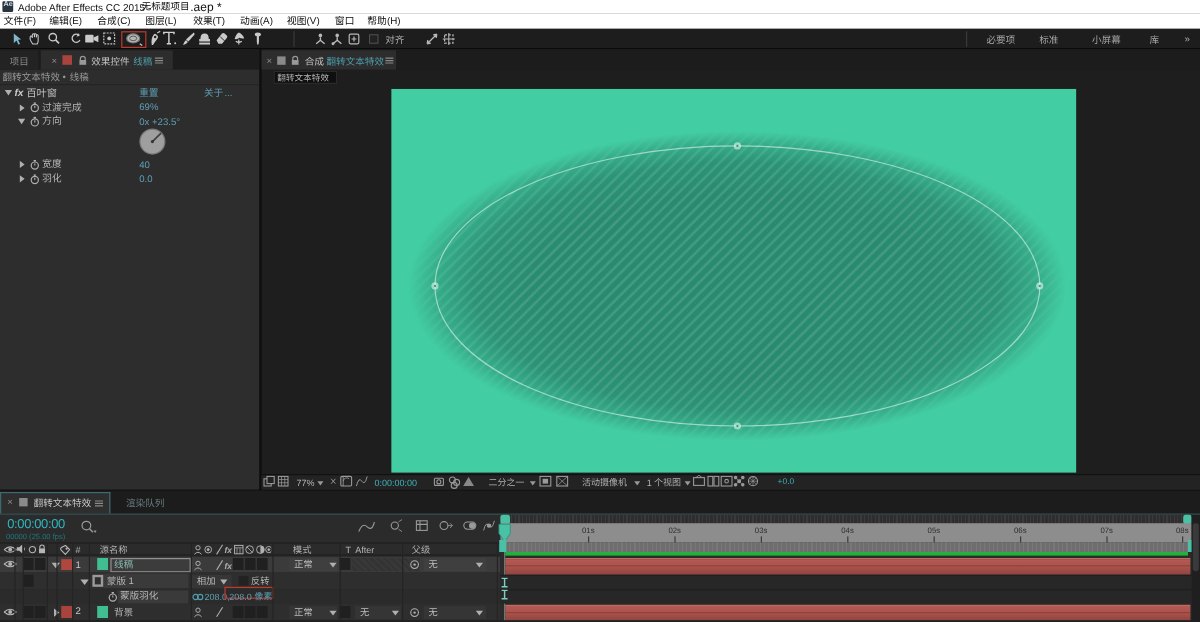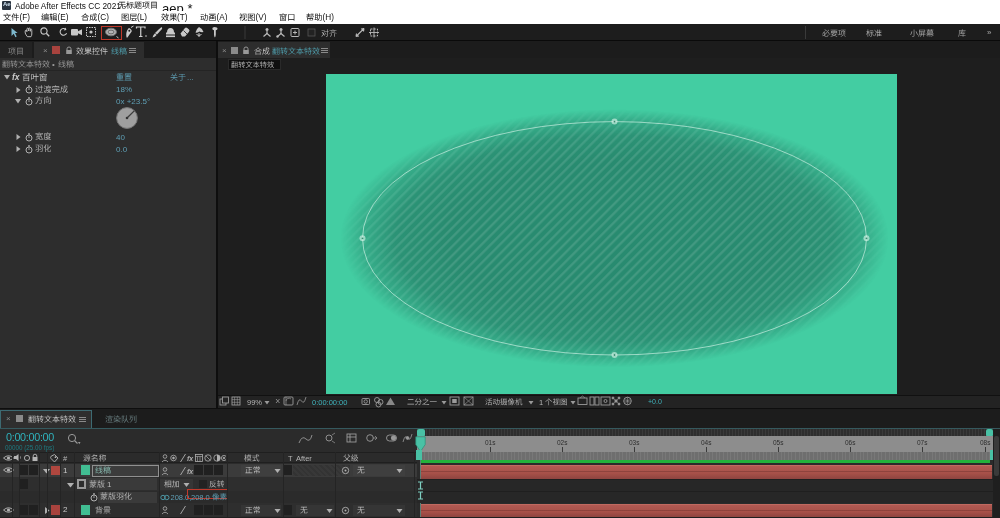--- a/index.html
+++ b/index.html
@@ -91,31 +91,31 @@
       <path id="u961f" d="M101 799V-78H172V731H332C309 664 277 576 246 504C323 425 345 357 345 302C345 272 339 245 322 234C312 228 301 226 288 225C272 224 251 225 226 226C239 206 246 175 247 156C271 155 297 155 319 157C340 160 359 166 374 176C404 197 416 240 416 295C416 358 399 430 320 513C356 592 396 689 427 770L374 802L362 799ZM621 839C620 497 626 146 342 -27C363 -41 387 -63 399 -82C551 15 625 162 662 331C700 190 772 17 918 -80C930 -61 952 -38 974 -24C749 118 704 439 689 533C697 633 697 736 698 839Z"></path>
       <path id="u9879" d="M618 500V289C618 184 591 56 319 -19C335 -34 357 -61 366 -77C649 12 693 158 693 289V500ZM689 91C766 41 864 -31 911 -79L961 -26C913 21 813 90 736 138ZM29 184 48 106C140 137 262 179 379 219L369 284L247 247V650H363V722H46V650H172V225ZM417 624V153H490V556H816V155H891V624H655C670 655 686 692 702 728H957V796H381V728H613C603 694 591 656 578 624Z"></path>
       <path id="u9898" d="M176 615H380V539H176ZM176 743H380V668H176ZM108 798V484H450V798ZM695 530C688 271 668 143 458 77C471 65 488 42 494 27C722 103 751 248 758 530ZM730 186C793 141 870 75 908 33L954 79C914 120 835 183 774 226ZM124 302C119 157 100 37 33 -41C49 -49 77 -68 88 -78C125 -30 149 28 164 98C254 -35 401 -58 614 -58H936C940 -39 952 -9 963 6C905 4 660 4 615 4C495 5 395 11 317 43V186H483V244H317V351H501V410H49V351H252V81C222 105 197 136 178 176C183 214 186 255 188 298ZM540 636V215H603V579H841V219H907V636H719C731 664 744 699 757 733H955V794H499V733H681C672 700 661 664 650 636Z"></path>
       <path id="u9f50" d="M655 336V-80H733V336ZM266 338V226C266 140 251 45 121 -25C139 -38 167 -64 179 -80C323 1 341 118 341 224V338ZM669 672C628 609 571 559 501 519C426 560 363 611 317 672ZM436 825C455 798 475 765 488 737H62V672H239C288 596 352 533 430 483C320 434 186 403 41 385C55 368 77 334 84 317C239 343 382 380 502 441C619 382 760 345 921 327C930 347 949 378 965 395C817 408 685 438 575 483C651 533 713 594 759 672H936V737H572C559 769 531 812 506 844Z"></path>
     </defs>
   </svg>
 <div class="a" style="left:0;top:0;width:1000px;height:11px;background:#ffffff"></div>
 <div class="a" style="left:2px;top:1px;width:9px;height:9px;background:#2a3440;border-radius:1px">
     <span style="position:absolute;left:1px;top:0px;font-size:6px;color:#cfe0ee;font-weight:bold">Ae</span>
   </div>
-<span class="t" style="left:15px;top:1px;font-size:8.3px;color:#111">Adobe After Effects CC 2021 - </span>
+<span class="t" style="left:15px;top:1px;font-size:8.3px;color:#111">Adobe After Effects CC 2015 - </span>
 <svg style="position:absolute;left:118px;top:1.4px;" width="40.0" height="9.2">
     <g fill="#111" transform="translate(0,7.04) scale(0.00800,-0.00800)">
       <use href="#u65e0" x="0"></use>
       <use href="#u6807" x="1000"></use>
       <use href="#u9898" x="2000"></use>
       <use href="#u9879" x="3000"></use>
       <use href="#u76ee" x="4000"></use>
     </g>
   </svg>
-<span class="t" style="left:158.5px;top:1px;font-size:13px;color:#111">.aep *</span>
+<span class="t" style="left:158.5px;top:1px;font-size:10px;color:#111">.aep *</span>
 <div class="a" style="left:0;top:11px;width:1000px;height:13px;background:#ffffff"></div>
 <svg style="position:absolute;left:3px;top:13.2px;" width="16.4" height="9.4">
     <g fill="#111" transform="translate(0,7.22) scale(0.00820,-0.00820)">
       <use href="#u6587" x="0"></use>
       <use href="#u4ef6" x="1000"></use>
     </g>
   </svg>
 <span class="t" style="left:19.5px;top:13.4px;font-size:8.2px;color:#111">(F)</span>
 <svg style="position:absolute;left:41px;top:13.2px;" width="16.4" height="9.4">
     <g fill="#111" transform="translate(0,7.22) scale(0.00820,-0.00820)">
@@ -367,21 +367,21 @@
     <path d="M3 0.8 L5 0.8 M4 0.8 L4 2 M4 5 L4 3.2" stroke="#b0b0b0" stroke-width="0.9"></path>
   </svg>
 <svg style="position:absolute;left:34.5px;top:84.6px;" width="33.2" height="9.5">
     <g fill="#b8b8b8" transform="translate(0,7.30) scale(0.00830,-0.00830)">
       <use href="#u8fc7" x="0"></use>
       <use href="#u6e21" x="1000"></use>
       <use href="#u5b8c" x="2000"></use>
       <use href="#u6210" x="3000"></use>
     </g>
   </svg>
-<span class="t" style="left:116px;top:85.19999999999999px;font-size:8px;color:#5f9fb5">18%</span>
+<span class="t" style="left:116px;top:85.19999999999999px;font-size:8px;color:#5f9fb5">69%</span>
 <svg class="a" style="left:14px;top:97.2px" width="8" height="8">
     <path d="M1 2 L7 2 L4 6.5Z" fill="#b0b0b0"></path>
   </svg>
 <svg class="a" style="left:25px;top:97.0px" width="8" height="9">
     <circle cx="4" cy="5" r="3" fill="none" stroke="#b0b0b0" stroke-width="1"></circle>
     <path d="M3 0.8 L5 0.8 M4 0.8 L4 2 M4 5 L4 3.2" stroke="#b0b0b0" stroke-width="0.9"></path>
   </svg>
 <svg style="position:absolute;left:34.5px;top:96.2px;" width="16.6" height="9.5">
     <g fill="#b8b8b8" transform="translate(0,7.30) scale(0.00830,-0.00830)">
       <use href="#u65b9" x="0"></use>
@@ -553,21 +553,21 @@
       <circle cx="7" cy="1" r="1" fill="#9a9a9a"></circle>
       <circle cx="1" cy="7" r="1" fill="#9a9a9a"></circle>
       <circle cx="7" cy="7" r="1" fill="#9a9a9a"></circle>
       <path d="M1.8 1.8 L3.2 3.2 M6.2 1.8 L4.8 3.2 M1.8 6.2 L3.2 4.8 M6.2 6.2 L4.8 4.8" stroke-width="0.6"></path>
     </g>
 <g transform="translate(405,1.5)">
       <circle cx="4.5" cy="4.5" r="3.8"></circle>
       <path d="M4.5 0.7 v7.6 M0.7 4.5 h7.6 M1.8 1.8 L7.2 7.2 M7.2 1.8 L1.8 7.2" stroke-width="0.55"></path>
     </g>
 </svg>
-<span class="t" style="left:247px;top:397.5px;font-size:7.5px;color:#b5b5b5">99%</span>
+<span class="t" style="left:247px;top:397.5px;font-size:7.5px;color:#b5b5b5">77%</span>
 <svg class="a" style="left:264px;top:400px" width="6" height="5">
     <path d="M0.5 1 L5.5 1 L3 4.5Z" fill="#999"></path>
   </svg>
 <span class="t" style="left:312px;top:397.5px;font-size:7.5px;color:#3fb3bc">0:00:00:00</span>
 <svg style="position:absolute;left:407px;top:398px;" width="30.0" height="8.6">
     <g fill="#b5b5b5" transform="translate(0,6.60) scale(0.00750,-0.00750)">
       <use href="#u4e8c" x="0"></use>
       <use href="#u5206" x="1000"></use>
       <use href="#u4e4b" x="2000"></use>
       <use href="#u4e00" x="3000"></use>

